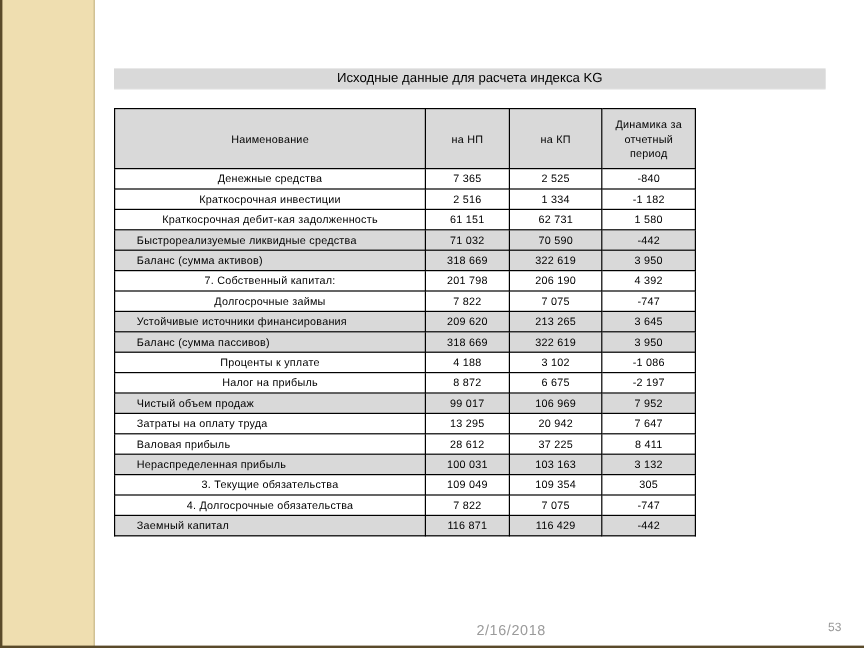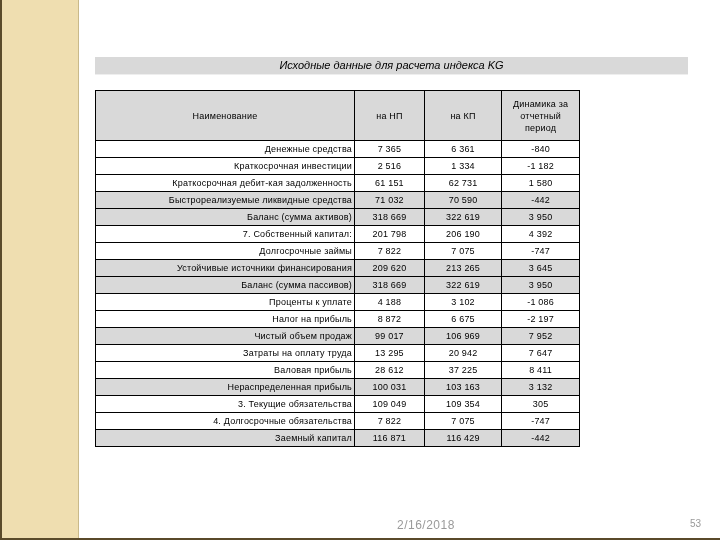--- a/index.html
+++ b/index.html
@@ -15,21 +15,21 @@
       border-left: 2px solid #5a4a2a;
       border-right: 1px solid #c9b98a;
       box-sizing: border-box;
     }
     .bottom-line {
       position: absolute; left: 0; bottom: 0; width: 720px; height: 2px; background: #5a4a2a;
     }
     .title-bar {
       position: absolute; left: 95px; top: 57px; width: 593px; height: 17px;
       background: #d9d9d9;
-      font-size: 11px; font-style: italic;
+      font-size: 11px; 
       text-align: center; line-height: 17px;
       box-shadow: 0 1px 0 #eeeeee;
     }
     table.data {
       position: absolute; left: 95px; top: 90px;
       width: 485px;
       border-collapse: collapse;
       font-size: 9px;
       letter-spacing: 0.2px;
     }
@@ -41,22 +41,22 @@
       padding: 0 2px;
       text-align: center;
       line-height: 12px;
     }
     table.data td {
       border-left: 1px solid #000; border-right: 1px solid #000;
       border-top: 1px solid #000; border-bottom: 1px solid #000;
       height: 16px; padding: 0 2px; line-height: 16px;
       white-space: nowrap;
     }
-    table.data td.name { text-align: right; }
-    table.data td.name.right { text-align: right; padding-left: 18px; }
+    table.data td.name { text-align: center; }
+    table.data td.name.right { text-align: left; padding-left: 18px; }
     table.data td.num { text-align: center; }
     table.data tr.shaded td { background: #d9d9d9; }
     .col-name { width: 295px; }
     .col-np { width: 88px; }
     .col-kp { width: 101px; }
     .col-dyn { width: 95px; }
     .footer-date {
       position: absolute; left: 397px; top: 518px;
       font-size: 12px; color: #9a9a9a; letter-spacing: 0.5px;
     }
@@ -79,21 +79,21 @@
       <th class="col-name">Наименование</th>
       <th class="col-np">на НП</th>
       <th class="col-kp">на КП</th>
       <th class="col-dyn">Динамика за отчетный период</th>
     </tr>
   </thead>
   <tbody id="table-body">
   <tr>
     <td class="name">Денежные средства</td>
     <td class="num col1">7 365</td>
-    <td class="num">6 361</td>
+    <td class="num">2 525</td>
     <td class="num">-840</td>
   </tr>
       <tr>
     <td class="name">Краткосрочная инвестиции</td>
     <td class="num col1">2 516</td>
     <td class="num">1 334</td>
     <td class="num">-1 182</td>
   </tr>
       <tr>
     <td class="name">Краткосрочная дебит-кая задолженность</td>

